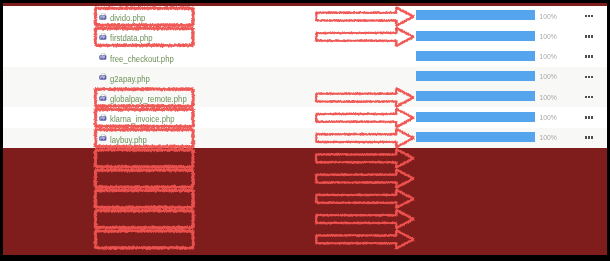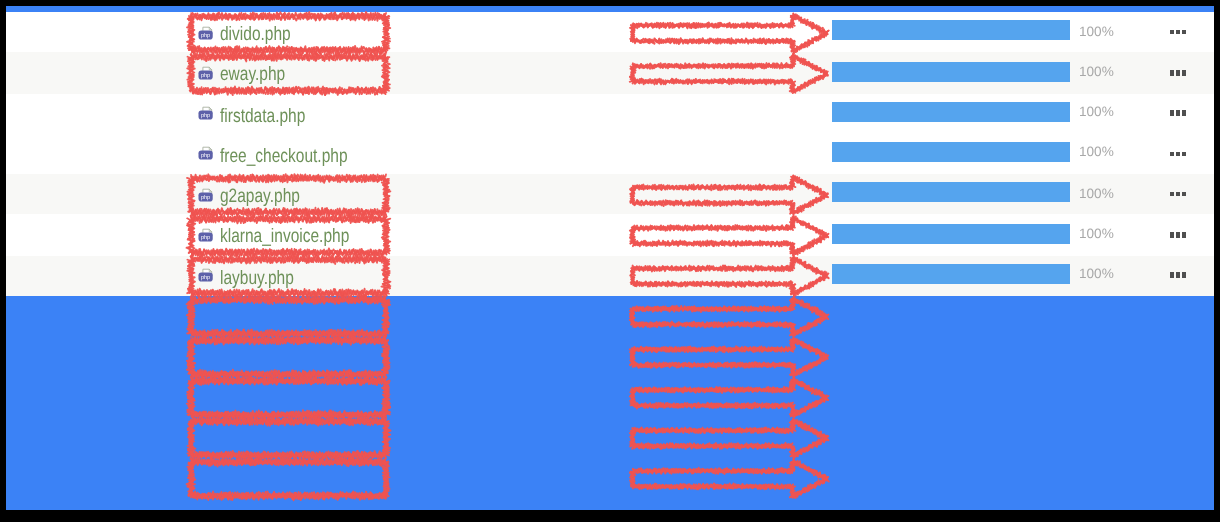--- a/index.html
+++ b/index.html
@@ -1,18 +1,18 @@
 <!DOCTYPE html>
 <html><head>
 <meta charset="utf-8">
 <style>
   html,body{margin:0;padding:0;background:#000;}
   body{width:610px;height:261px;overflow:hidden;font-family:"Liberation Sans",sans-serif;
        -webkit-font-smoothing:antialiased;}
-  #frame{position:absolute;left:2.6px;top:2.6px;width:604.2px;height:252px;background:#3b82f6;overflow:hidden;}
+  #frame{position:absolute;left:2.6px;top:2.6px;width:604.2px;height:252px;background:#7f1d1d;overflow:hidden;}
   #rows{position:absolute;left:0;top:3.9px;width:605px;will-change:transform;}
   .row{position:relative;height:20.25px;width:605px;background:#fff;}
   .row.alt{background:#f8f8f6;}
   .name{position:absolute;left:95.3px;top:0;height:20.25px;}
   .fname{font-size:9.7px;-webkit-font-smoothing:antialiased;color:#6e9159;white-space:nowrap;display:inline-block;transform:scaleX(0.80);transform-origin:left center;}
   .icon{position:absolute;left:0.85px;top:4.6px;width:10px;height:10px;display:block;}
   .fnamewrap{position:absolute;left:12px;top:1.6px;height:20.25px;display:flex;align-items:center;}
   .bar{position:absolute;left:413.4px;top:4.3px;width:119px;height:10px;background:#55a4ee;}
   .pct{position:absolute;left:536.5px;top:0;height:20.25px;display:flex;align-items:center;font-size:6.8px;color:#a8a8a8;}
   .dots{position:absolute;left:582.4px;top:0;height:20.25px;display:flex;align-items:center;gap:1px;}
@@ -39,76 +39,76 @@
           </span>
         </div>
         <div class="bar" style="width:119px"></div>
         <div class="pct">100%</div>
         <div class="dots">
           <i></i>
           <i></i>
           <i></i>
         </div>
       </div>
+      <div class="row">
+        <div class="name">
+          <span class="icon">
+            <svg width="10" height="10" viewBox="0 0 40 40" style="display:block" shape-rendering="geometricPrecision">
+              <path d="M9.8 10.4 h12.6 l5.0 5.0 v13.5 h-17.6 z" fill="#ffffff" stroke="#a8b0a0" stroke-width="1.8"></path>
+              <path d="M22.4 10.4 v5.0 h5.0 z" fill="#eaeee5" stroke="#a8b0a0" stroke-width="1.3"></path>
+              <rect x="1.0" y="16.8" width="28.4" height="18.4" rx="5.6" fill="#5d61a9"></rect>
+              <text x="15.2" y="29.6" font-size="11.4" fill="#ffffff" text-anchor="middle" letter-spacing="-0.2" font-family="Liberation Sans,sans-serif">php</text>
+            </svg>
+          </span>
+          <span class="fnamewrap">
+            <span class="fname">firstdata.php</span>
+          </span>
+        </div>
+        <div class="bar" style="width:119px"></div>
+        <div class="pct">100%</div>
+        <div class="dots">
+          <i></i>
+          <i></i>
+          <i></i>
+        </div>
+      </div>
+      <div class="row">
+        <div class="name">
+          <span class="icon">
+            <svg width="10" height="10" viewBox="0 0 40 40" style="display:block" shape-rendering="geometricPrecision">
+              <path d="M9.8 10.4 h12.6 l5.0 5.0 v13.5 h-17.6 z" fill="#ffffff" stroke="#a8b0a0" stroke-width="1.8"></path>
+              <path d="M22.4 10.4 v5.0 h5.0 z" fill="#eaeee5" stroke="#a8b0a0" stroke-width="1.3"></path>
+              <rect x="1.0" y="16.8" width="28.4" height="18.4" rx="5.6" fill="#5d61a9"></rect>
+              <text x="15.2" y="29.6" font-size="11.4" fill="#ffffff" text-anchor="middle" letter-spacing="-0.2" font-family="Liberation Sans,sans-serif">php</text>
+            </svg>
+          </span>
+          <span class="fnamewrap">
+            <span class="fname">free_checkout.php</span>
+          </span>
+        </div>
+        <div class="bar" style="width:119px"></div>
+        <div class="pct">100%</div>
+        <div class="dots">
+          <i></i>
+          <i></i>
+          <i></i>
+        </div>
+      </div>
       <div class="row alt">
         <div class="name">
           <span class="icon">
             <svg width="10" height="10" viewBox="0 0 40 40" style="display:block" shape-rendering="geometricPrecision">
               <path d="M9.8 10.4 h12.6 l5.0 5.0 v13.5 h-17.6 z" fill="#ffffff" stroke="#a8b0a0" stroke-width="1.8"></path>
               <path d="M22.4 10.4 v5.0 h5.0 z" fill="#eaeee5" stroke="#a8b0a0" stroke-width="1.3"></path>
               <rect x="1.0" y="16.8" width="28.4" height="18.4" rx="5.6" fill="#5d61a9"></rect>
               <text x="15.2" y="29.6" font-size="11.4" fill="#ffffff" text-anchor="middle" letter-spacing="-0.2" font-family="Liberation Sans,sans-serif">php</text>
             </svg>
           </span>
           <span class="fnamewrap">
-            <span class="fname">eway.php</span>
-          </span>
-        </div>
-        <div class="bar" style="width:119px"></div>
-        <div class="pct">100%</div>
-        <div class="dots">
-          <i></i>
-          <i></i>
-          <i></i>
-        </div>
-      </div>
-      <div class="row">
-        <div class="name">
-          <span class="icon">
-            <svg width="10" height="10" viewBox="0 0 40 40" style="display:block" shape-rendering="geometricPrecision">
-              <path d="M9.8 10.4 h12.6 l5.0 5.0 v13.5 h-17.6 z" fill="#ffffff" stroke="#a8b0a0" stroke-width="1.8"></path>
-              <path d="M22.4 10.4 v5.0 h5.0 z" fill="#eaeee5" stroke="#a8b0a0" stroke-width="1.3"></path>
-              <rect x="1.0" y="16.8" width="28.4" height="18.4" rx="5.6" fill="#5d61a9"></rect>
-              <text x="15.2" y="29.6" font-size="11.4" fill="#ffffff" text-anchor="middle" letter-spacing="-0.2" font-family="Liberation Sans,sans-serif">php</text>
-            </svg>
-          </span>
-          <span class="fnamewrap">
-            <span class="fname">firstdata.php</span>
-          </span>
-        </div>
-        <div class="bar" style="width:119px"></div>
-        <div class="pct">100%</div>
-        <div class="dots">
-          <i></i>
-          <i></i>
-          <i></i>
-        </div>
-      </div>
-      <div class="row">
-        <div class="name">
-          <span class="icon">
-            <svg width="10" height="10" viewBox="0 0 40 40" style="display:block" shape-rendering="geometricPrecision">
-              <path d="M9.8 10.4 h12.6 l5.0 5.0 v13.5 h-17.6 z" fill="#ffffff" stroke="#a8b0a0" stroke-width="1.8"></path>
-              <path d="M22.4 10.4 v5.0 h5.0 z" fill="#eaeee5" stroke="#a8b0a0" stroke-width="1.3"></path>
-              <rect x="1.0" y="16.8" width="28.4" height="18.4" rx="5.6" fill="#5d61a9"></rect>
-              <text x="15.2" y="29.6" font-size="11.4" fill="#ffffff" text-anchor="middle" letter-spacing="-0.2" font-family="Liberation Sans,sans-serif">php</text>
-            </svg>
-          </span>
-          <span class="fnamewrap">
-            <span class="fname">free_checkout.php</span>
+            <span class="fname">g2apay.php</span>
           </span>
         </div>
         <div class="bar" style="width:119px"></div>
         <div class="pct">100%</div>
         <div class="dots">
           <i></i>
           <i></i>
           <i></i>
         </div>
       </div>
@@ -116,21 +116,21 @@
         <div class="name">
           <span class="icon">
             <svg width="10" height="10" viewBox="0 0 40 40" style="display:block" shape-rendering="geometricPrecision">
               <path d="M9.8 10.4 h12.6 l5.0 5.0 v13.5 h-17.6 z" fill="#ffffff" stroke="#a8b0a0" stroke-width="1.8"></path>
               <path d="M22.4 10.4 v5.0 h5.0 z" fill="#eaeee5" stroke="#a8b0a0" stroke-width="1.3"></path>
               <rect x="1.0" y="16.8" width="28.4" height="18.4" rx="5.6" fill="#5d61a9"></rect>
               <text x="15.2" y="29.6" font-size="11.4" fill="#ffffff" text-anchor="middle" letter-spacing="-0.2" font-family="Liberation Sans,sans-serif">php</text>
             </svg>
           </span>
           <span class="fnamewrap">
-            <span class="fname">g2apay.php</span>
+            <span class="fname">globalpay_remote.php</span>
           </span>
         </div>
         <div class="bar" style="width:119px"></div>
         <div class="pct">100%</div>
         <div class="dots">
           <i></i>
           <i></i>
           <i></i>
         </div>
       </div>

